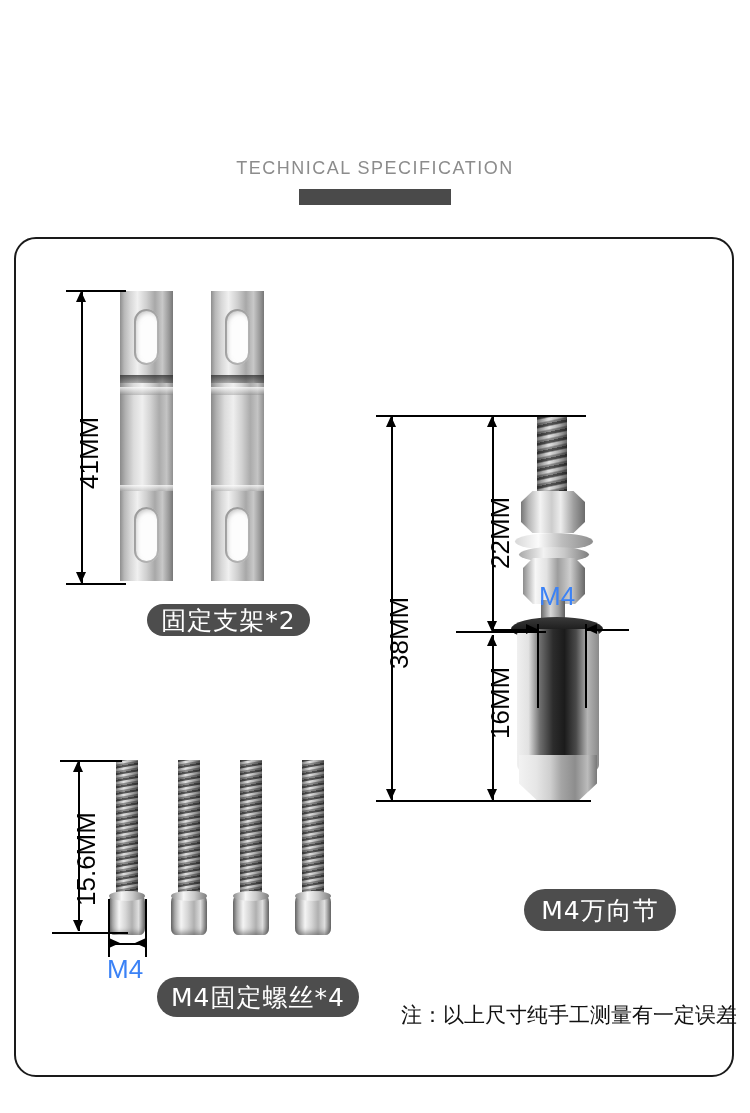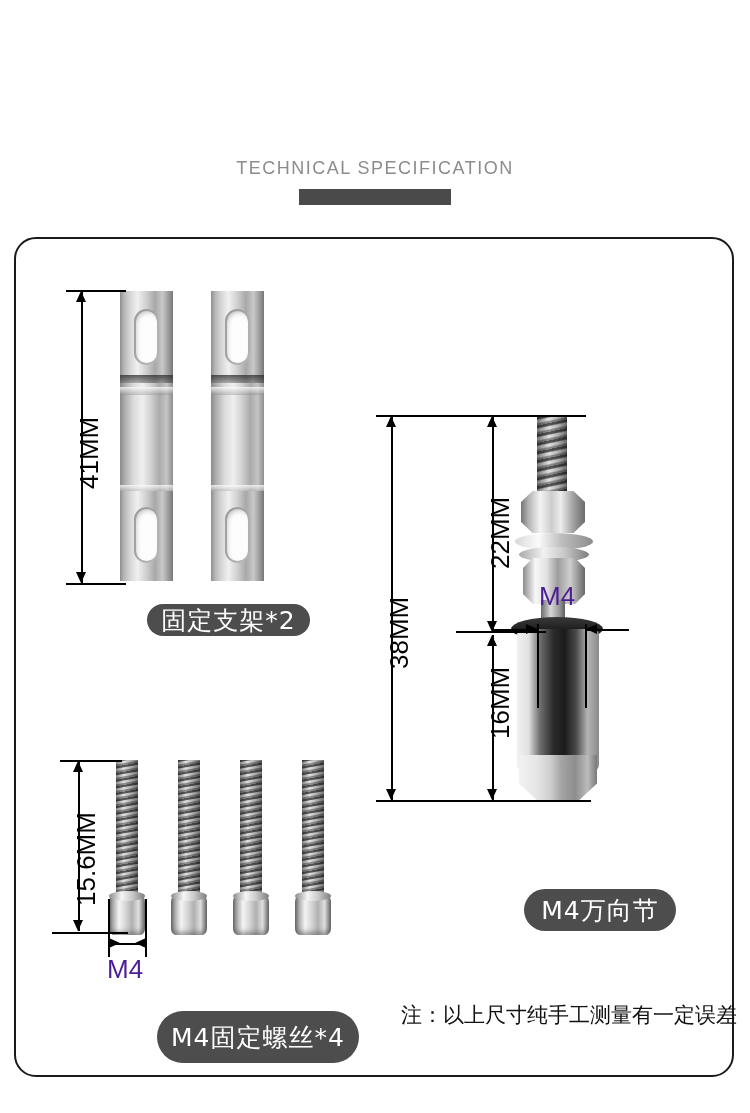--- a/index.html
+++ b/index.html
@@ -119,21 +119,21 @@
     font-size: 26px;
     color: #000;
     white-space: nowrap;
     transform-origin: 0 0;
     transform: rotate(-90deg);
     font-family: "Liberation Sans", sans-serif;
   }
   .dim-text-h {
     position: absolute;
     font-size: 26px;
-    color: #4c1d95;
+    color: #3b82f6;
     white-space: nowrap;
     font-family: "Liberation Sans", sans-serif;
   }
 
   
   .pill {
     position: absolute;
     background: #4d4d4d;
     color: #ffffff;
     border-radius: 100px;
@@ -409,21 +409,21 @@
 
     <div>
       <div class="ext-line-v" style="left:92px; top:660px; height:58px;"></div>
       <div class="ext-line-v" style="left:129px; top:660px; height:58px;"></div>
       <div class="dim-line-h" style="left:93px; top:704px; width:37px;"></div>
       <div class="arrow-right" style="left:93px; top:699px;"></div>
       <div class="arrow-left" style="left:119px; top:699px;"></div>
       <div class="dim-text-h" style="left:91px; top:715px;">M4</div>
     </div>
 
-    <div class="pill" style="left:141px; top:772px; width:202px; height:52px;">M4固定螺丝*4</div>
+    <div class="pill" style="left:141px; top:738px; width:202px; height:40px;">M4固定螺丝*4</div>
   </div>
 
   <div>
 
     <div class="ujoint" style="left:495px; top:178px; width:92px; height:384px;">
       <div class="uj-stud"></div>
       <div class="uj-nut1"></div>
       <div class="uj-washer1"></div>
       <div class="uj-washer2"></div>
       <div class="uj-nut2"></div>

